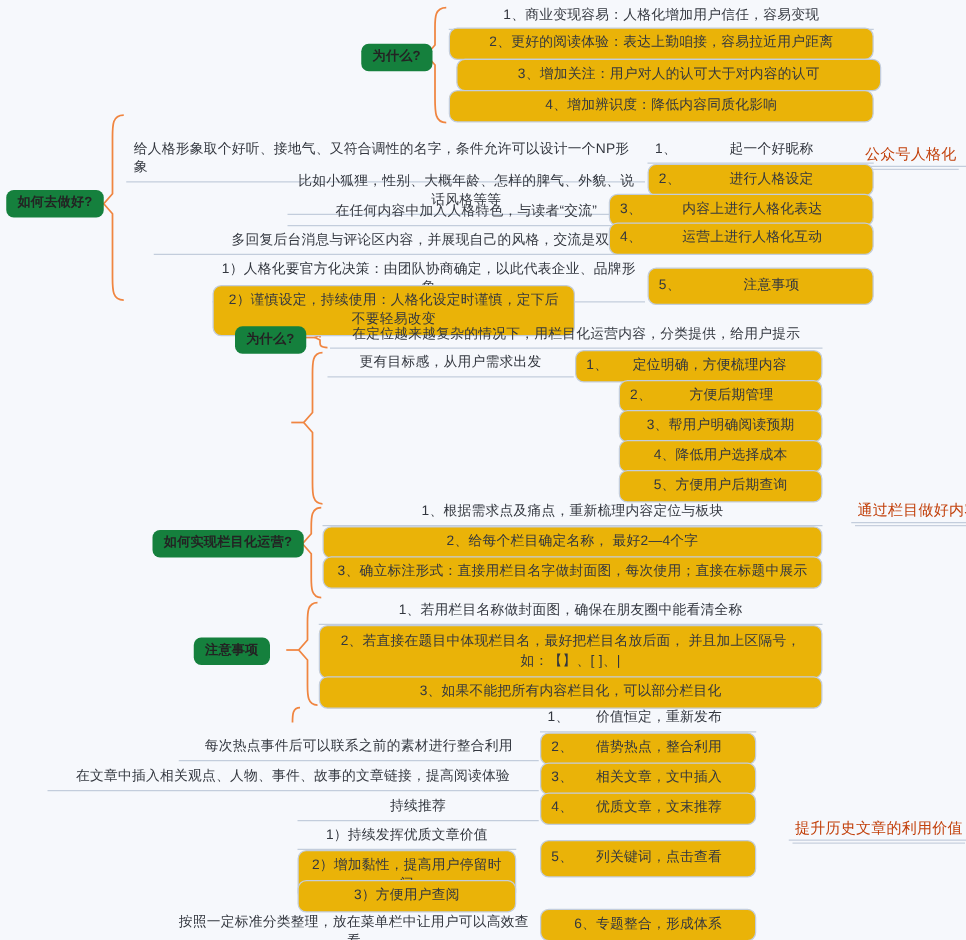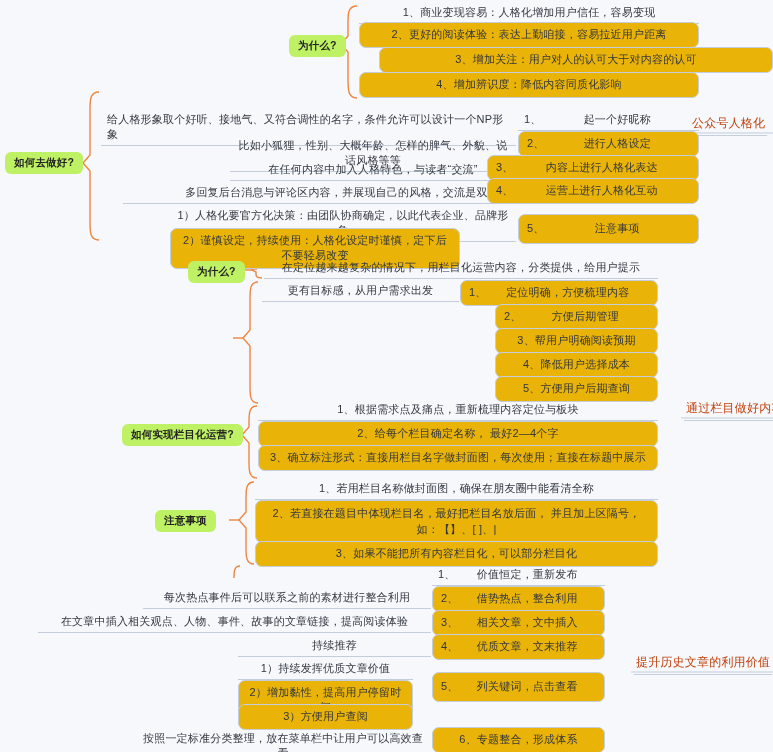--- a/index.html
+++ b/index.html
@@ -36,21 +36,21 @@
     border-bottom:1px solid #c3cddc;
     padding:2px 6px 3px 6px;
     text-align:center;
     color:#33373f;
     background:transparent;
   }
   .leaf.left{text-align:left;}
 
   
   .pill{
-    background:#bef264;
+    background:#15803d;
     border-radius:6px;
     color:#232323;
     font-size:10.5px;
     font-weight:bold;
     padding:4px 9px 5px 9px;
     text-align:center;
     white-space:nowrap;
     line-height:13px;
   }
   
@@ -99,21 +99,21 @@
     <path class="wire-grey" d="M681 418 L773 418"></path>
     <path class="wire-grey" d="M631 672 L773 672"></path>
   </svg>
 
   <div class="node rootlabel" style="left:690px; top:113px;">公众号人格化</div>
 
   <div class="node pill" style="left:289px; top:35px;">为什么?</div>
 
   <div class="node leaf" style="left:359px; top:3px; width:340px;">1、商业变现容易：人格化增加用户信任，容易变现</div>
   <div class="node topic" style="left:359px; top:22px; width:340px;">2、更好的阅读体验：表达上勤咱接，容易拉近用户距离</div>
-  <div class="node topic" style="left:379px; top:47px; width:394px;">3、增加关注：用户对人的认可大于对内容的认可</div>
+  <div class="node topic" style="left:365px; top:47px; width:340px;">3、增加关注：用户对人的认可大于对内容的认可</div>
   <div class="node topic" style="left:359px; top:72px; width:340px;">4、增加辨识度：降低内容同质化影响</div>
 
   <div class="node pill" style="left:5px; top:152px;">如何去做好?</div>
 
   <div class="node leaf left" style="left:101px; top:110px; width:415px;">给人格形象取个好听、接地气、又符合调性的名字，条件允许可以设计一个NP形象</div>
   <div class="node leaf" style="left:230px; top:136px; width:286px;">比如小狐狸，性别、大概年龄、怎样的脾气、外貌、说话风格等等</div>
   <div class="node leaf" style="left:230px; top:160px; width:286px;">在任何内容中加入人格特色，与读者“交流”</div>
   <div class="node leaf" style="left:123px; top:183px; width:393px;text-align:right;">多回复后台消息与评论区内容，并展现自己的风格，交流是双向的</div>
   <div class="node leaf" style="left:170px; top:206px; width:346px;">1）人格化要官方化决策：由团队协商确定，以此代表企业、品牌形象</div>
   <div class="node topic" style="left:170px; top:228px; width:290px;">2）谨慎设定，持续使用：人格化设定时谨慎，定下后不要轻易改变</div>

